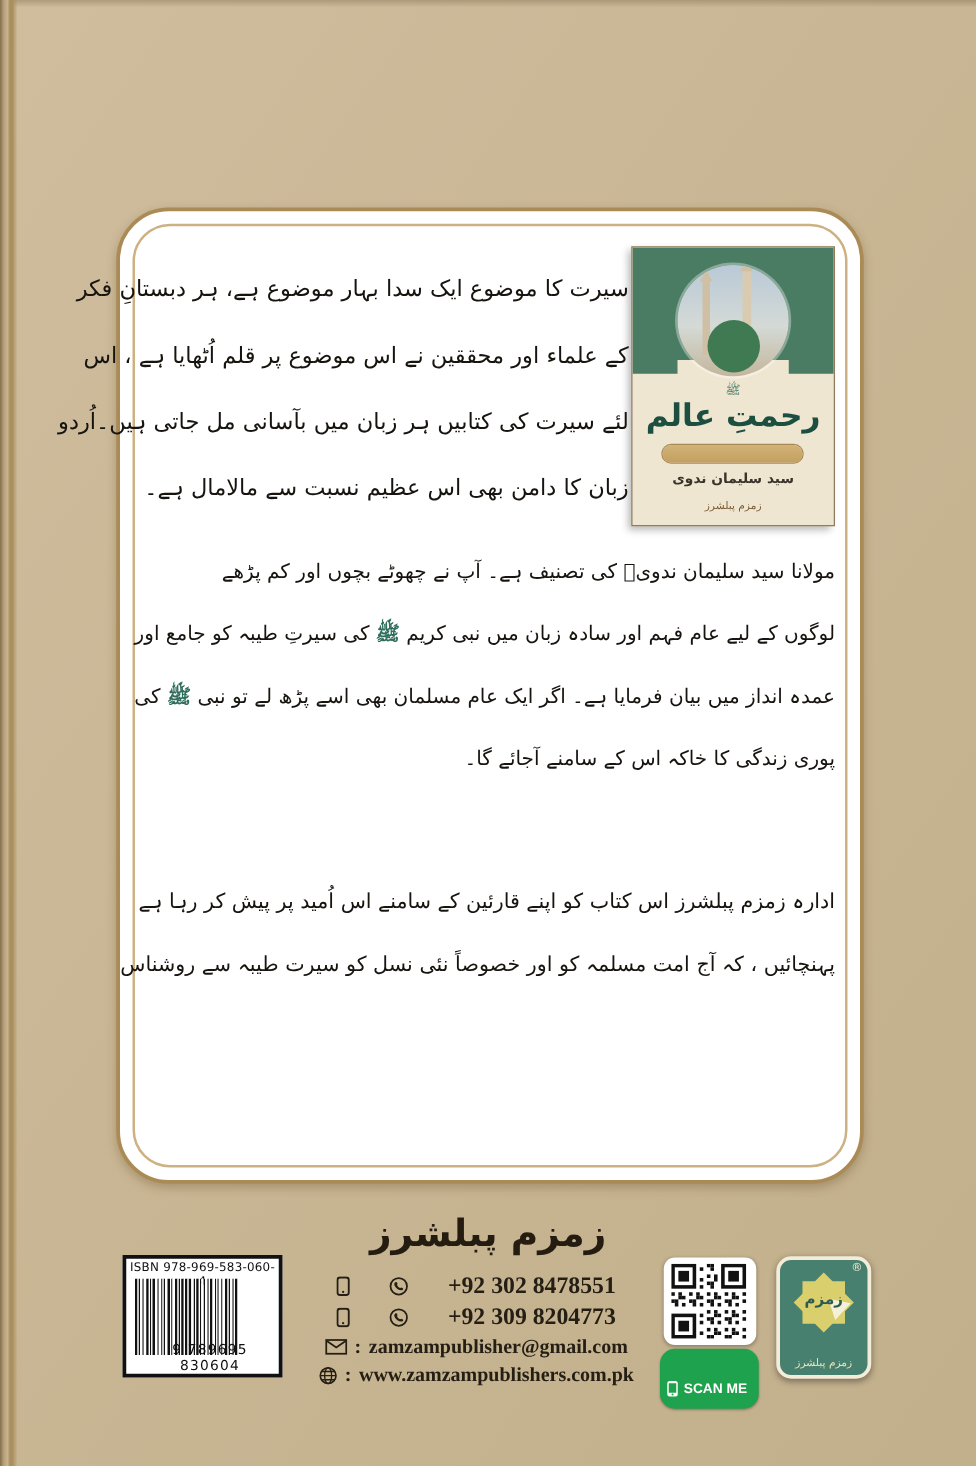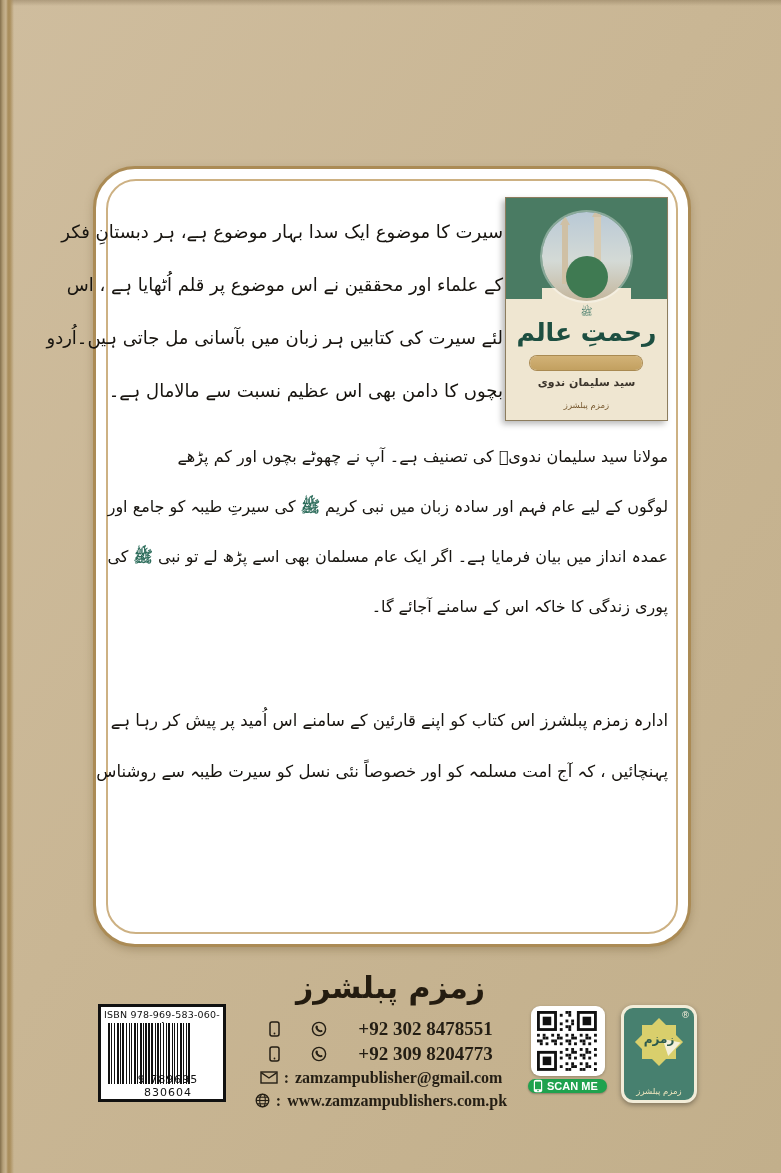--- a/index.html
+++ b/index.html
@@ -51,21 +51,21 @@
   .bars{position:absolute;left:7px;right:7px;top:16px;bottom:15px;display:flex;align-items:stretch;}
   .bars div{height:100%;}
   .bc-digits{position:absolute;left:12px;right:0;bottom:0px;text-align:center;font-size:11px;color:#111;background:transparent;letter-spacing:1px;}
   .contacts{position:absolute;left:228px;top:1016px;width:306px;color:#241e14;}
   .c-row{display:flex;justify-content:center;align-items:center;gap:6px;font-family:"Liberation Serif",serif;}
   .c-phone{font-size:19px;font-weight:bold;height:25px;gap:31px;}
   .c-small{font-size:16px;font-weight:bold;height:23px;}
   .c-row svg{flex:0 0 auto;}
   .qr{position:absolute;left:531px;top:1006px;width:74px;height:70px;background:#fff;border-radius:9px;
       display:flex;align-items:center;justify-content:center;box-shadow:0 1px 3px rgba(0,0,0,.25);}
-  .scanme{position:absolute;left:528px;top:1079px;height:14px;padding:0 9px 0 5px;background:#1fa24e;border-radius:12px;
+  .scanme{position:absolute;left:528px;top:1079px;height:32px;padding:16px 9px 0 5px;background:#1fa24e;border-radius:12px;
       display:flex;align-items:center;gap:4px;color:#fff;font-size:11px;font-weight:bold;
       font-family:"Liberation Sans",sans-serif;box-shadow:0 1px 2px rgba(0,0,0,.3);}
   .logo{position:absolute;left:621px;top:1005px;width:76px;height:98px;background:#47806f;
       border:3px solid #f2ecd8;border-radius:12px;box-sizing:border-box;box-shadow:0 2px 5px rgba(0,0,0,.35);overflow:hidden;}
   .logo .reg{position:absolute;top:2px;right:4px;color:#f2ecd8;font-size:9px;}
   .star-wrap{position:absolute;left:50%;top:34px;width:0;height:0;}
   .star-sq{position:absolute;left:-17px;top:-17px;width:34px;height:34px;background:#d9cf6c;}
   .star-sq.r45{transform:rotate(45deg);}
   .star-book{position:absolute;left:6px;top:-6px;width:0;height:0;border-top:9px solid transparent;border-bottom:9px solid transparent;border-left:16px solid #f5f0da;transform:rotate(-18deg);}
   .star-name{position:absolute;left:-17px;top:-10px;width:34px;text-align:center;font-size:12px;font-weight:bold;color:#2c5a4d;direction:rtl;}
@@ -97,21 +97,21 @@
       <div class="cov-title">رحمتِ عالم</div>
       <div class="cov-pill"></div>
       <div class="cov-author">سید سلیمان ندوی</div>
       <div class="cov-pub">زمزم پبلشرز</div>
     </div>
 
     <div class="para p0">
         <div class="tline"><span>سیرت کا موضوع ایک سدا بہار موضوع ہے، ہر دبستانِ فکر</span></div>
         <div class="tline"><span>کے علماء اور محققین نے اس موضوع پر قلم اُٹھایا ہے ، اس</span></div>
         <div class="tline"><span>لئے سیرت کی کتابیں ہر زبان میں بآسانی مل جاتی ہیں۔اُردو</span></div>
-        <div class="tline"><span>بچوں کا دامن بھی اس عظیم نسبت سے مالامال ہے۔</span></div>
+        <div class="tline"><span>زبان کا دامن بھی اس عظیم نسبت سے مالامال ہے۔</span></div>
       </div>
     <div class="para p1">
         <div class="tline"><span>مولانا سید سلیمان ندویؒ کی تصنیف ہے۔ آپ نے چھوٹے بچوں اور کم پڑھے</span></div>
         <div class="tline"><span>لوگوں کے لیے عام فہم اور سادہ زبان میں نبی کریم </span><span class="green">ﷺ</span><span> کی سیرتِ طیبہ کو جامع اور</span></div>
         <div class="tline"><span>عمدہ انداز میں بیان فرمایا ہے۔ اگر ایک عام مسلمان بھی اسے پڑھ لے تو نبی </span><span class="green">ﷺ</span><span> کی</span></div>
         <div class="tline"><span>پوری زندگی کا خاکہ اس کے سامنے آجائے گا۔</span></div>
       </div>
     <div class="para p2">
         <div class="tline"><span>ادارہ زمزم پبلشرز اس کتاب کو اپنے قارئین کے سامنے اس اُمید پر پیش کر رہا ہے</span></div>
         <div class="tline"><span>پہنچائیں ، کہ آج امت مسلمہ کو اور خصوصاً نئی نسل کو سیرت طیبہ سے روشناس</span></div>

